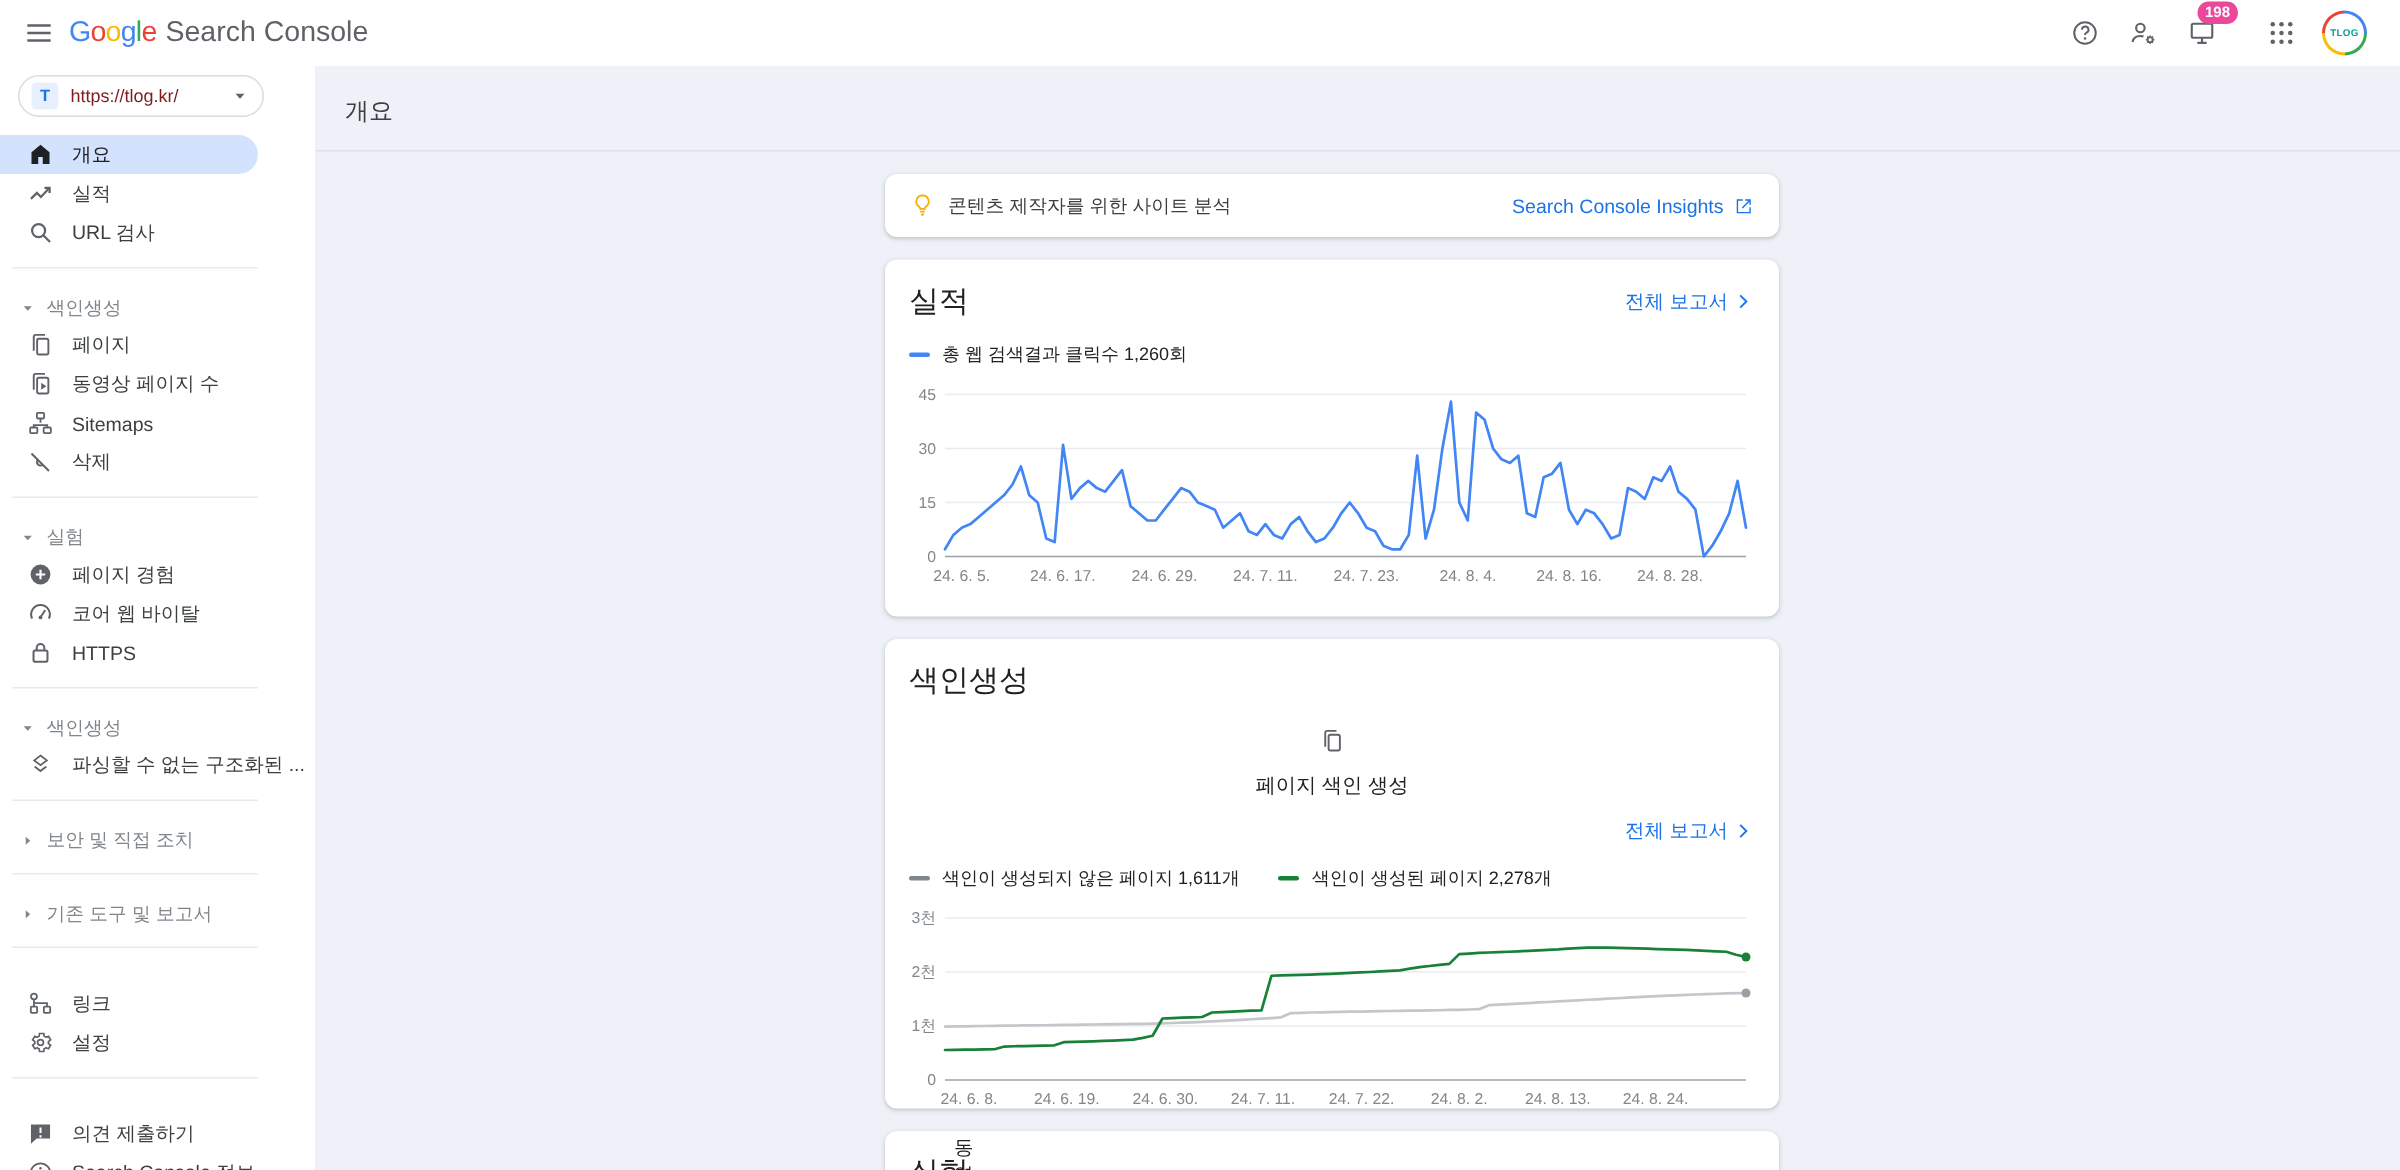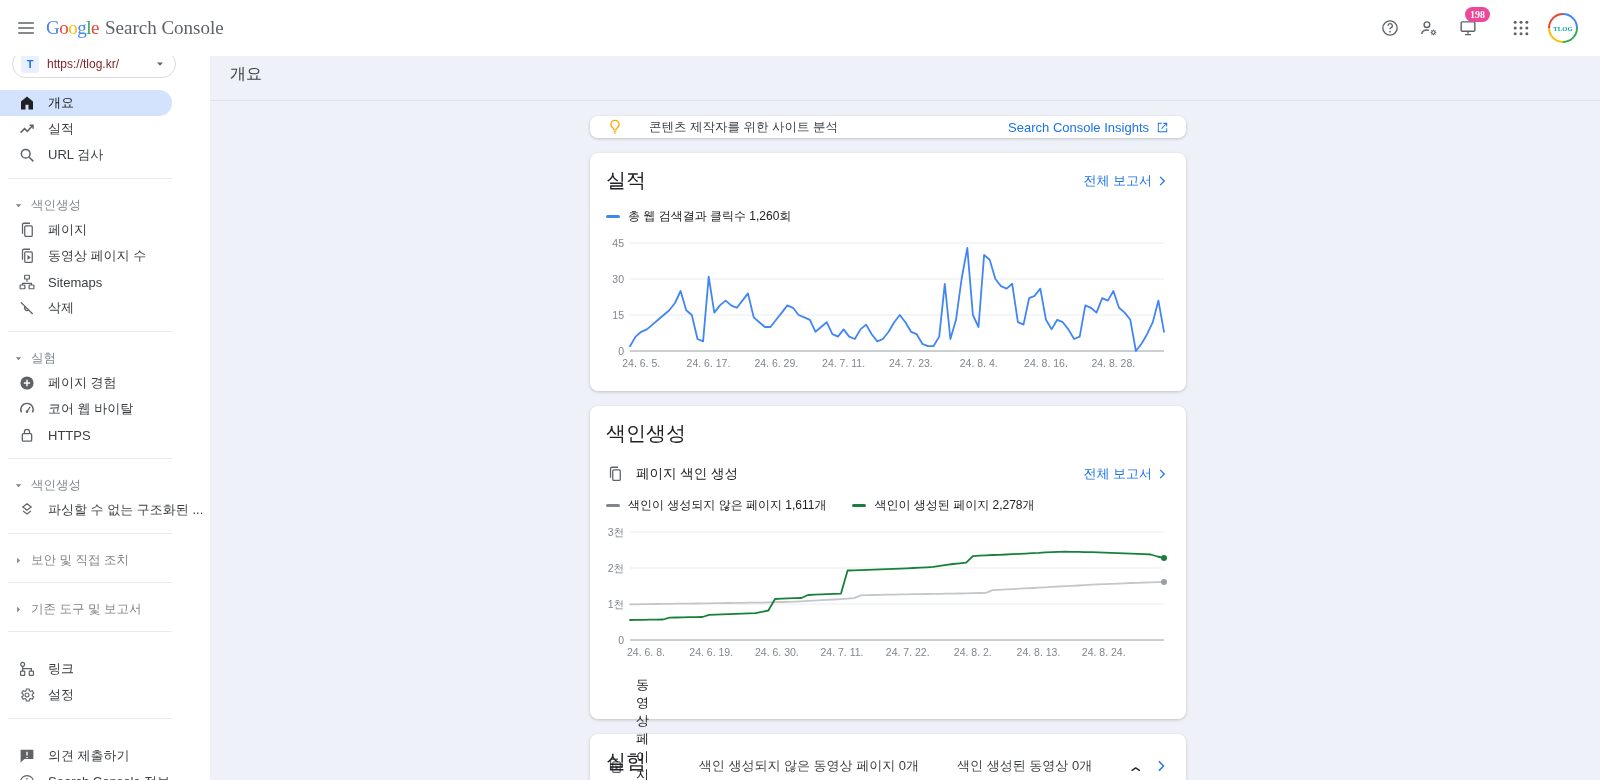--- a/index.html
+++ b/index.html
@@ -1,19 +1,19 @@
 <!DOCTYPE html>
 <html><head>
 <meta charset="utf-8">
 <style>
   html,body{margin:0;padding:0;background:#dfe3ea;}
   .app{position:relative;width:1600px;height:780px;background:#eef1f7;overflow:hidden;
        font-family:"Liberation Sans","DejaVu Sans",sans-serif;color:#202124;}
   
-  .topbar{position:absolute;top:0;left:0;right:0;height:56px;background:#fff;display:flex;align-items:center;z-index:5;font-family:Liberation Serif, serif;}
+  .topbar{position:absolute;top:0;left:0;right:0;height:44px;background:#fff;display:flex;align-items:center;z-index:5;}
   .burger{width:36px;height:36px;margin-left:8px;display:flex;align-items:center;justify-content:center;border:none;background:none;cursor:pointer;}
   .logo{display:flex;align-items:center;margin-left:2px;font-size:19px;white-space:nowrap;}
   .logo .g-letters{font-weight:500;letter-spacing:-.5px;}
   .logo .prod{color:#5f6368;margin-left:6px;font-weight:400;}
   .searchbar{margin-left:32px;width:470px;height:30px;border-radius:15px;background:#e2e9f6;display:flex;align-items:center;padding:0 14px;gap:10px;}
   .searchbar input{flex:1;border:none;background:transparent;outline:none;font-size:13px;color:#3c4043;font-family:inherit;}
   .searchbar input::placeholder{color:#5f6368;opacity:1;}
   .tb-right{margin-left:auto;display:flex;align-items:center;gap:15px;padding-right:22px;}
   .tb-icon{position:relative;width:24px;height:24px;display:flex;align-items:center;justify-content:center;cursor:pointer;}
   .badge{position:absolute;top:-9px;left:9px;background:#ec4899;color:#fff;font-size:10px;font-weight:700;padding:1.5px 5px;border-radius:8px;line-height:1.2;}
@@ -34,36 +34,36 @@
   .nav-section{height:24px;margin-top:14px;display:flex;align-items:center;gap:6px;padding-left:12px;
                font-size:12.5px;color:#80868b;cursor:pointer;white-space:nowrap;}
   .nav-div{border-top:1px solid #e8eaed;margin:10px 38px 10px 8px;}
   .nav-gap{height:14px;}
   .i{display:inline-flex;align-items:center;justify-content:center;flex:none;}
   
   .main{position:absolute;left:210px;top:44px;right:0;bottom:0;overflow:hidden;}
   .page-title{margin:20px 0 0 20px;font-size:16px;color:#3c4043;}
   .main-div{border-bottom:1px solid #dee2e9;margin-top:15px;}
   .col{width:596px;margin-left:380px;}
-  .banner{margin-top:15px;height:22px;background:#fff;border-radius:8px;display:flex;align-items:center;padding:0 16px;gap:25px;
+  .banner{margin-top:15px;height:42px;background:#fff;border-radius:8px;display:flex;align-items:center;padding:0 16px;gap:8px;
           box-shadow:0 1px 2px rgba(60,64,67,.15),0 1px 3px 1px rgba(60,64,67,.08);}
   .banner-text{font-size:12.5px;color:#3c4043;flex:1;}
   .banner-link{display:flex;align-items:center;gap:6px;color:#1a73e8;font-size:13px;font-weight:500;cursor:pointer;justify-content:flex-end;}
   .card{background:#fff;border-radius:8px;margin-top:15px;padding:14px 16px;box-sizing:border-box;
         box-shadow:0 1px 2px rgba(60,64,67,.15),0 1px 3px 1px rgba(60,64,67,.08);}
   .card.perf{height:238px;}
   .card.idx{height:313px;}
   .card.exp{height:60px;}
   .head{display:flex;justify-content:space-between;align-items:center;}
   .card-title{font-size:20px;color:#202124;font-weight:400;}
   .report{display:flex;align-items:center;gap:2px;color:#1a73e8;font-size:13px;font-weight:500;cursor:pointer;white-space:nowrap;}
   .legend{display:flex;align-items:center;gap:26px;margin-top:14px;}
   .leg{display:flex;align-items:center;gap:8px;font-size:12px;color:#202124;font-weight:500;white-space:nowrap;}
   .dash{width:14px;height:3px;border-radius:2px;background:#999;}
-  .subhead{display:flex;align-items:center;gap:12px;margin-top:18px;font-size:13.5px;color:#202124;}
+  .subhead{display:flex;align-items:center;gap:12px;margin-top:18px;font-size:13.5px;color:#202124;flex-direction:column;}
   .subhead .report{margin-left:auto;}
   .chart{display:block;margin-top:10px;}
   .video-row{display:flex;align-items:center;margin-top:14px;font-size:13px;color:#202124;gap:12px;}
   .video-row .stat{margin-left:26px;color:#3c4043;white-space:nowrap;}
   .video-row .spark{margin-left:26px;}
   .video-row .chev{margin-left:auto;}
   svg{display:block;}
 </style>
 </head>
 <body>

